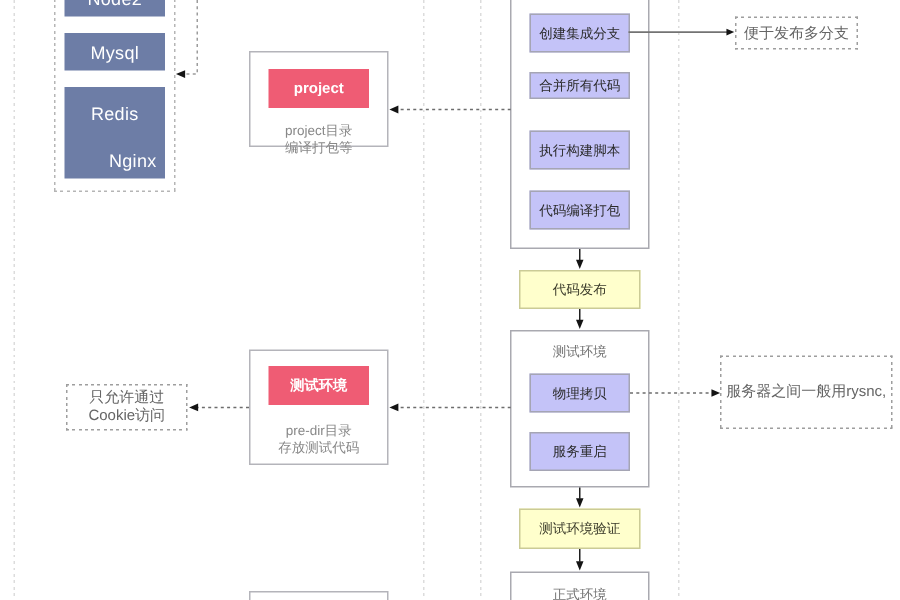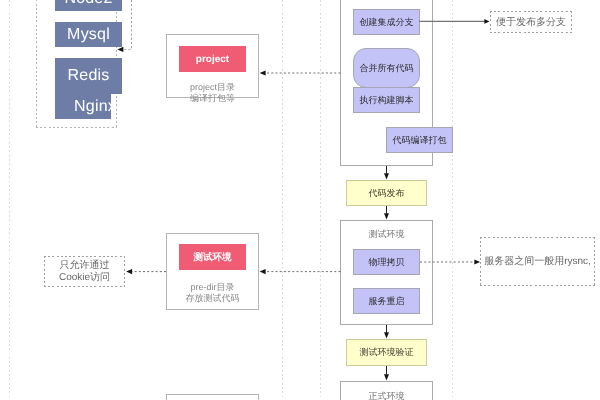--- a/index.html
+++ b/index.html
@@ -1,20 +1,20 @@
 <!DOCTYPE html>
 <html><head>
 <meta charset="utf-8">
 <style>
   html,body{margin:0;padding:0;}
   body{width:600px;height:400px;background:#ffffff;font-family:"Liberation Sans",sans-serif;overflow:hidden;-webkit-font-smoothing:antialiased;text-rendering:geometricPrecision;}
   #stage{position:relative;width:600px;height:400px;background:#fff;}
   .abs{position:absolute;box-sizing:border-box;}
   .vguide{position:absolute;top:0;height:400px;width:1px;background-image:repeating-linear-gradient(to bottom,#dcdcdc 0 1.8px,transparent 1.8px 4.3px);}
-  .node-blue{background:#6d7da6;color:#fff;font-size:16px;display:flex;align-items:center;justify-content:center;letter-spacing:.2px;margin-left:12px;}
+  .node-blue{background:#6d7da6;color:#fff;font-size:12px;display:flex;align-items:center;justify-content:center;letter-spacing:.2px;}
   .node-purple{background:#c4c3f8;border:1px solid #a5a5b4;color:#2b2b2b;font-size:9px;display:flex;align-items:center;justify-content:center;}
   .node-yellow{background:#ffffcc;border:1px solid #cbcb96;color:#3a3a2a;font-size:9px;display:flex;align-items:center;justify-content:center;}
   .node-pink{background:#ef5c74;color:#fff;display:flex;align-items:center;justify-content:center;}
   .card{background:#fff;border:1px solid #b4b4ba;}
   .cardtext{position:absolute;color:#888888;font-size:9px;text-align:center;line-height:11px;width:100%;left:0;}
   .dashbox{color:#656565;font-size:10px;text-align:center;line-height:13px;display:flex;align-items:center;justify-content:center;
     background-image:
       repeating-linear-gradient(to right,#9e9e9e 0 2px,transparent 2px 4.2px),
       repeating-linear-gradient(to right,#9e9e9e 0 2px,transparent 2px 4.2px),
       repeating-linear-gradient(to bottom,#9e9e9e 0 2px,transparent 2px 4.2px),
@@ -47,21 +47,21 @@
   <div class="abs dashgroup" style="left:36px;top:-30px;width:81px;height:158px;"></div>
   <div class="abs node-blue" style="left:43px;top:-14px;width:67px;height:25px;">
     <span>Node2</span>
   </div>
   <div class="abs node-blue" style="left:43px;top:22px;width:67px;height:25px;">
     <span>Mysql</span>
   </div>
   <div class="abs node-blue" style="left:43px;top:58px;width:67px;height:36px;">
     <span>Redis</span>
   </div>
-  <div class="abs node-blue" style="left:43px;top:94px;width:56px;height:25px;padding-left:24px;">
+  <div class="abs node-blue" style="left:43px;top:94px;width:67px;height:25px;padding-left:24px;">
     <span>Nginx</span>
   </div>
 
   <div class="abs card" style="left:166px;top:34px;width:93px;height:64px;">
     <div class="abs node-pink" style="left:12px;top:11px;width:67px;height:26px;font-size:10px;font-weight:bold;">
       <span>project</span>
     </div>
     <div class="cardtext" style="top:47px;">
       <div>project目录</div>
       <div>编译打包等</div>
@@ -77,27 +77,27 @@
       <div>存放测试代码</div>
     </div>
   </div>
 
   <div class="abs card" style="left:166px;top:394px;width:93px;height:77px;"></div>
 
   <div class="abs container" style="left:340px;top:-12px;width:93px;height:178px;"></div>
   <div class="abs node-purple" style="left:353px;top:9px;width:67px;height:26px;">
     <span>创建集成分支</span>
   </div>
-  <div class="abs node-purple" style="left:353px;top:48px;width:67px;height:40px;border-radius:13px;">
+  <div class="abs node-purple" style="left:353px;top:48px;width:67px;height:18px;">
     <span>合并所有代码</span>
   </div>
   <div class="abs node-purple" style="left:353px;top:87px;width:67px;height:26px;">
     <span>执行构建脚本</span>
   </div>
-  <div class="abs node-purple" style="left:353px;top:127px;width:67px;height:26px;margin-left:33px;">
+  <div class="abs node-purple" style="left:353px;top:127px;width:67px;height:26px;">
     <span>代码编译打包</span>
   </div>
 
   <div class="abs node-yellow" style="left:346px;top:180px;width:81px;height:26px;">
     <span>代码发布</span>
   </div>
 
   <div class="abs container" style="left:340px;top:220px;width:93px;height:105px;">
     <div class="grouplabel" style="top:7px;">测试环境</div>
   </div>

